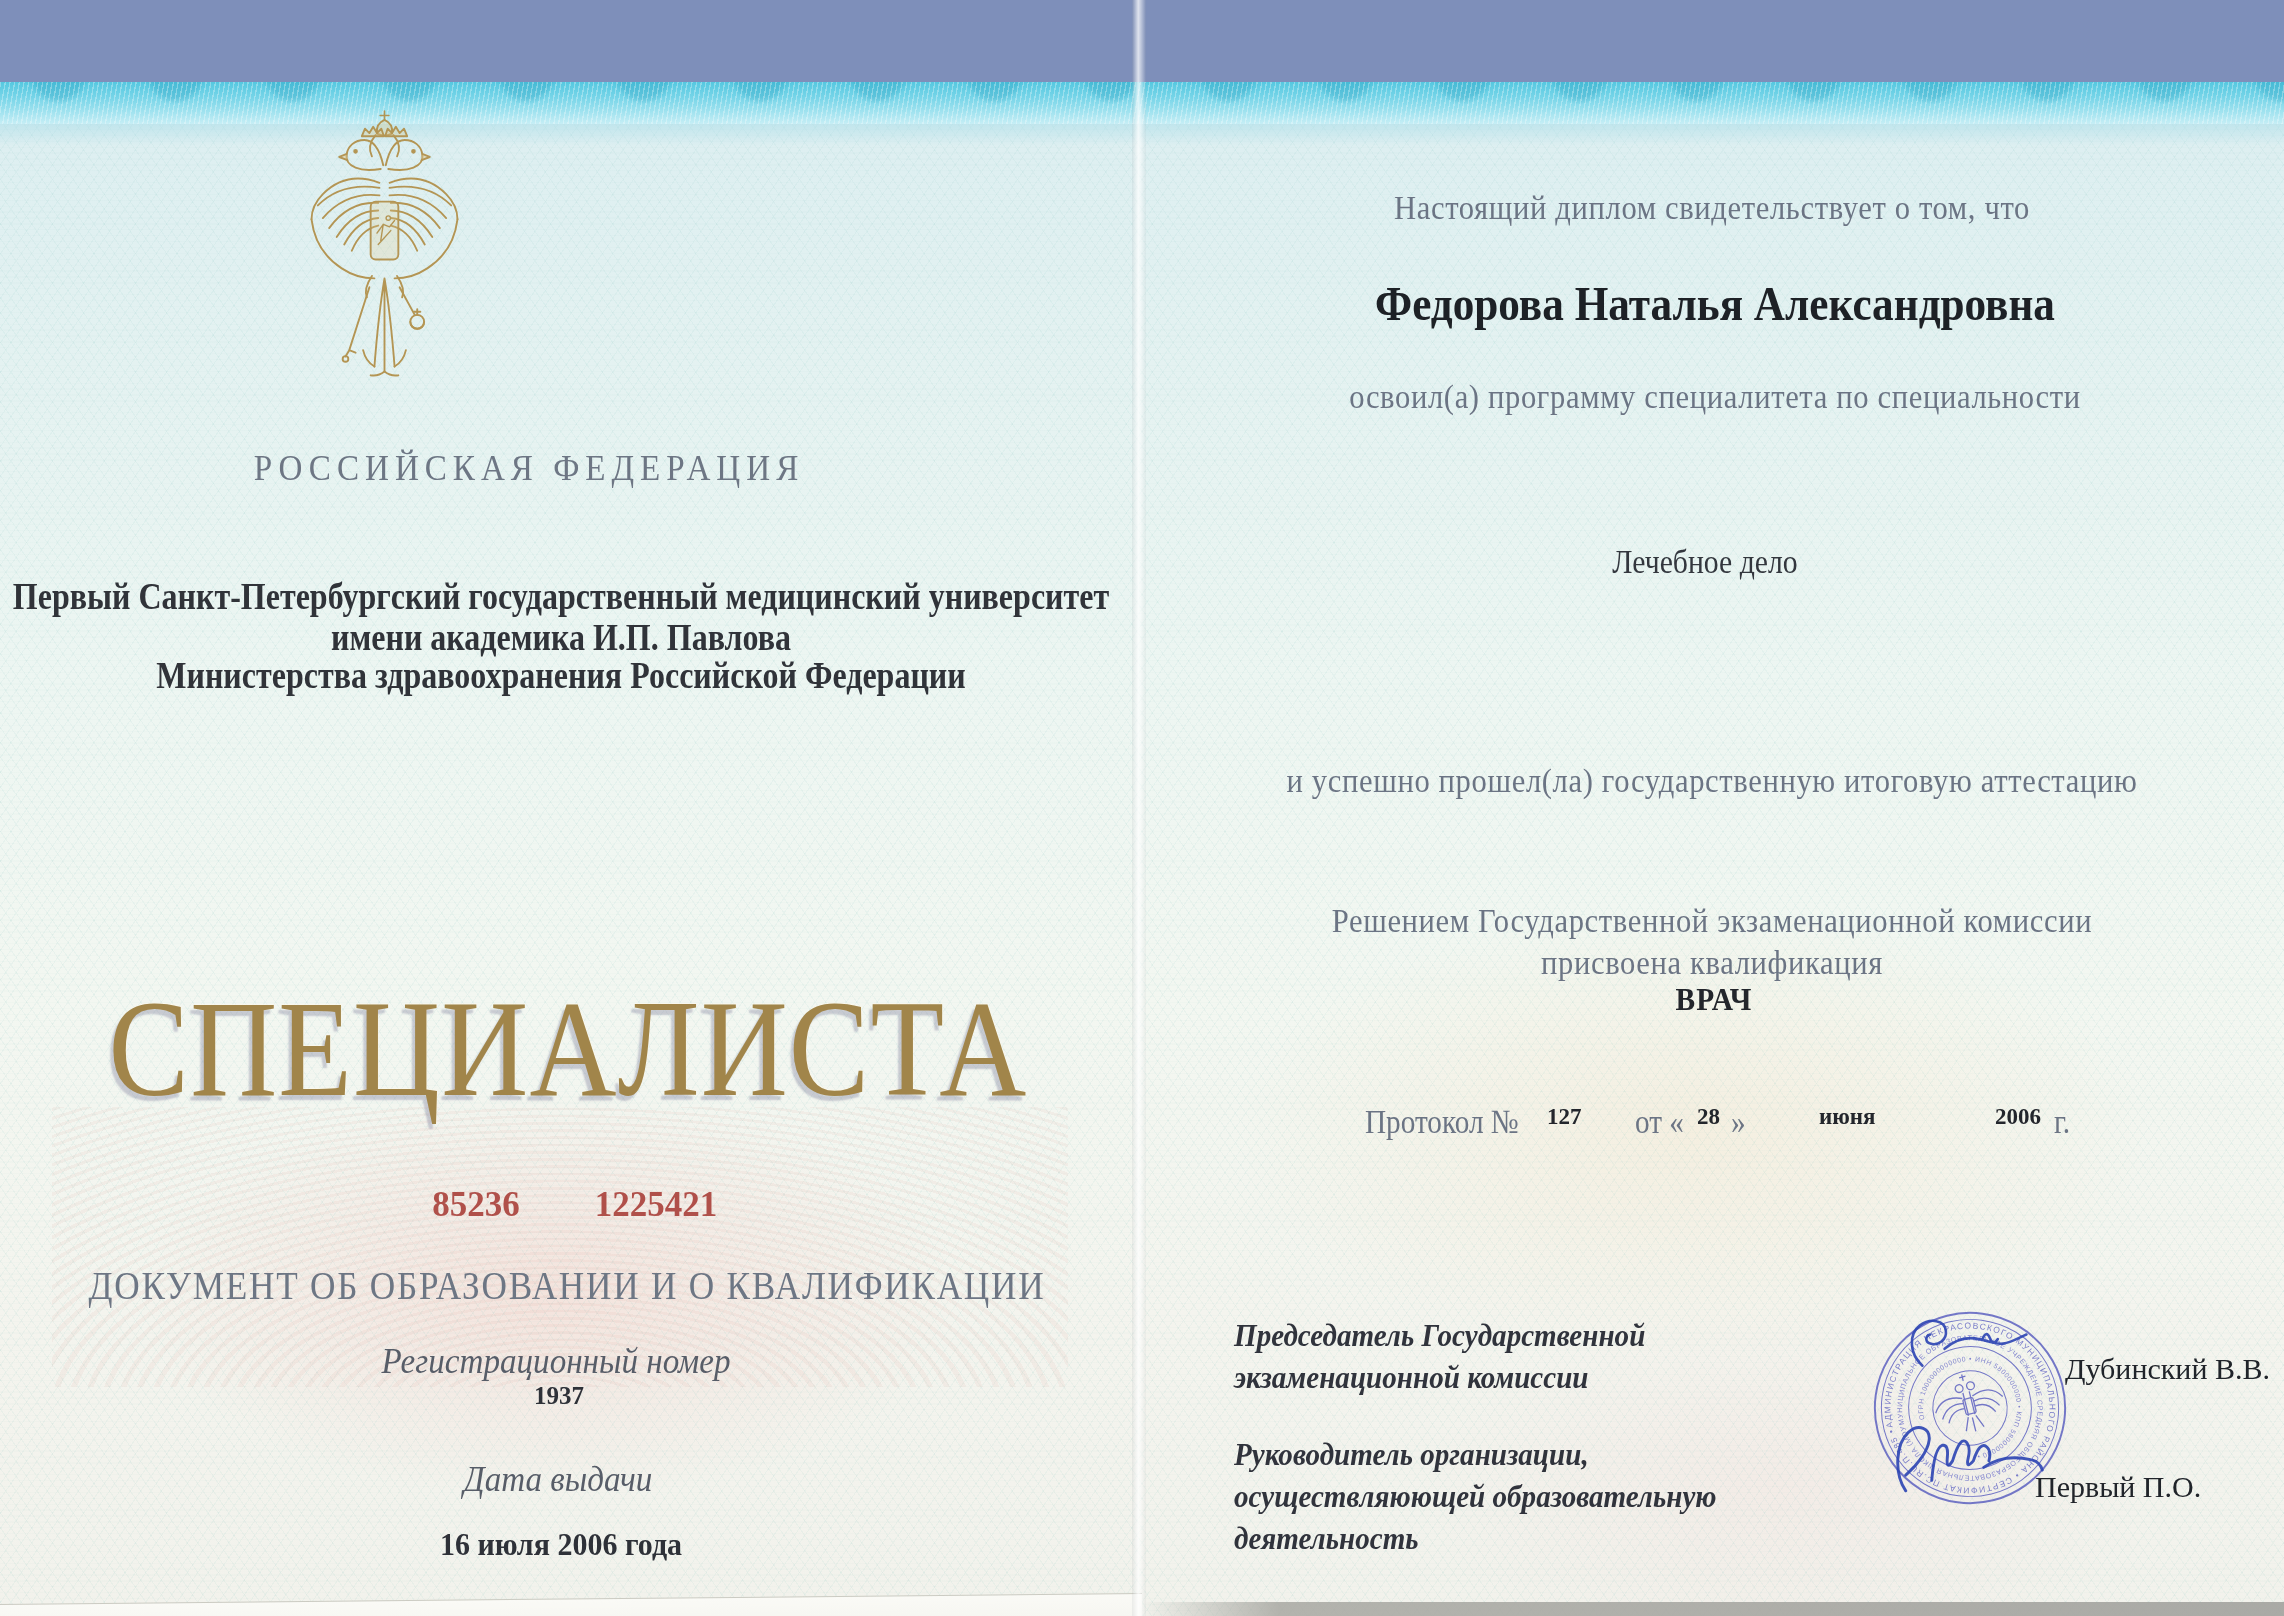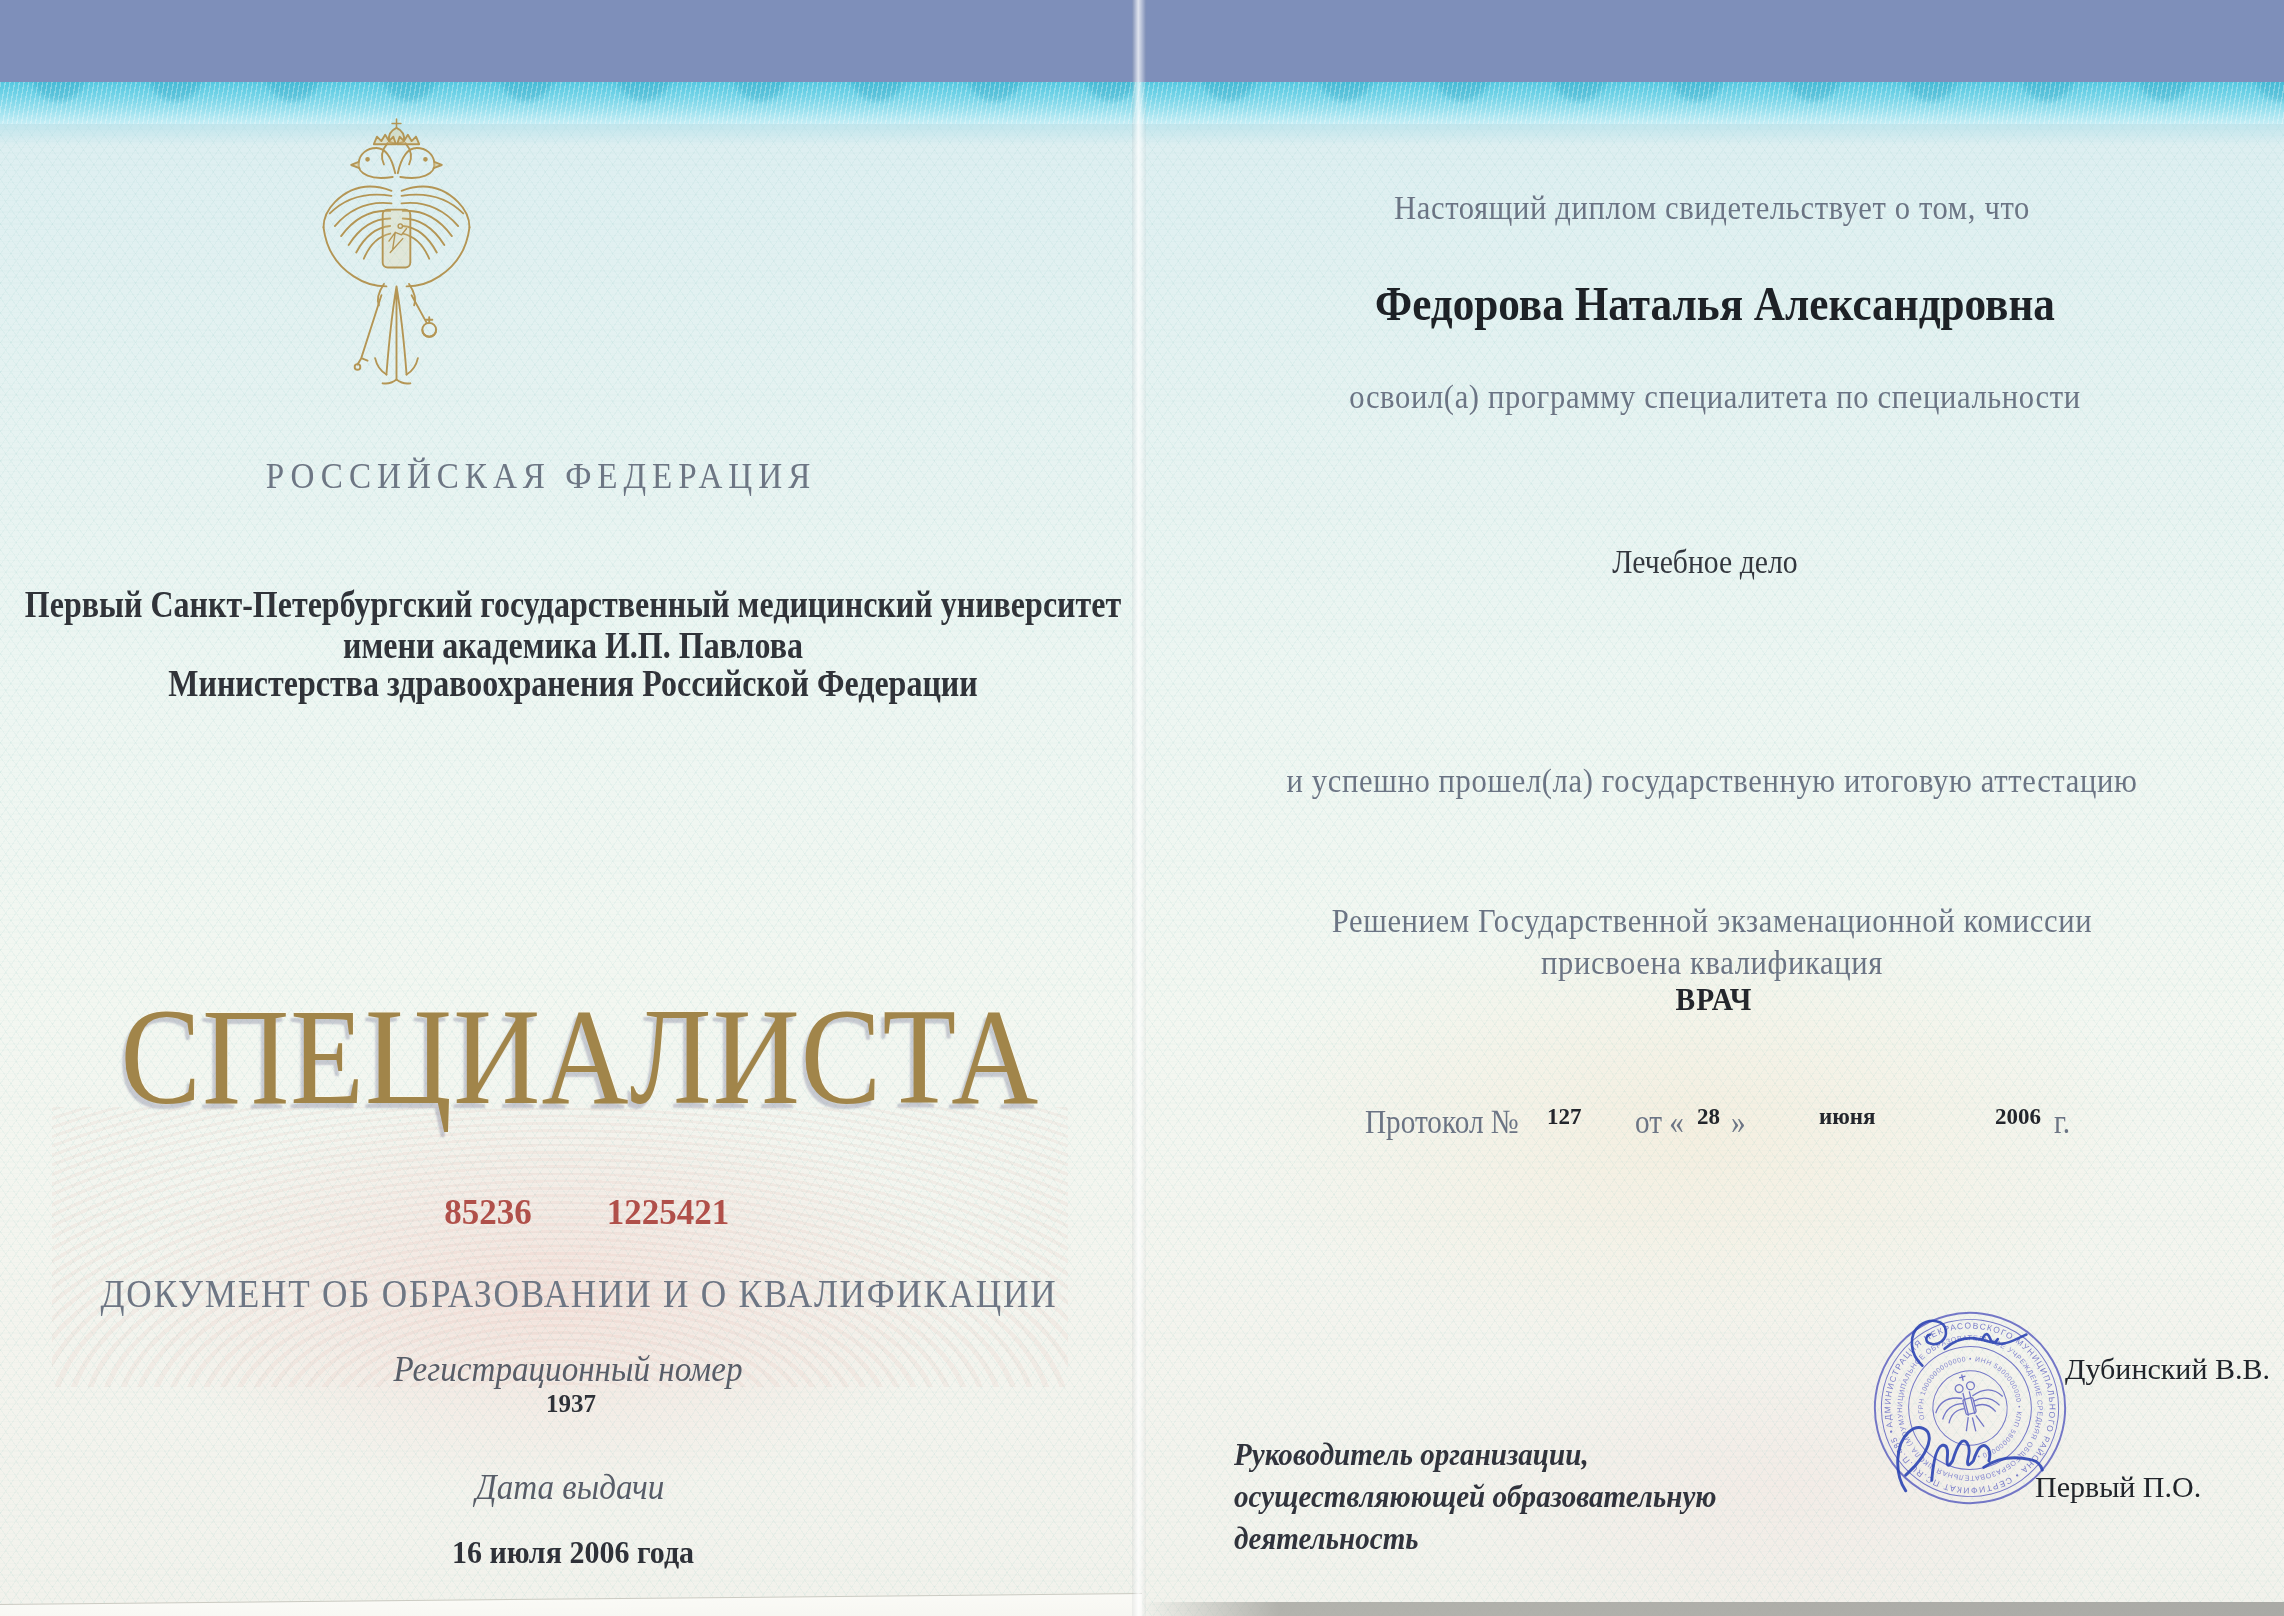--- a/index.html
+++ b/index.html
@@ -42,21 +42,21 @@
     background:linear-gradient(180deg, rgba(170,222,233,.55), rgba(170,222,233,0));}
   .fold{position:absolute;left:1132px;top:0;width:14.3px;height:1617px;z-index:7;pointer-events:none;
     background:linear-gradient(90deg, rgba(110,120,130,.10), rgba(255,255,255,.75) 45%, rgba(255,255,255,.55) 60%, rgba(120,130,140,.08));}
   .edge-left{position:absolute;left:0;top:1593px;width:1142px;height:23.4px;z-index:6;
     border-top:0.7px solid rgba(150,150,138,.45);background:linear-gradient(180deg,#fafaf6,#f6f6f1);transform:skewY(-0.55deg);transform-origin:right;}
   .edge-right-gray{position:absolute;left:1142px;top:1602px;width:1142px;height:15px;z-index:6;
     background:linear-gradient(90deg, rgba(168,168,162,0), rgba(168,168,162,.85) 12%, rgba(162,162,158,.9));}
   .pink-waves{position:absolute;left:52px;top:1107px;width:1016px;height:280px;z-index:1;opacity:.9;pointer-events:none;
     background:repeating-radial-gradient(ellipse 280px 124px at 50% 112%, rgba(214,148,138,.10) 0 5.9px, rgba(0,0,0,0) 5.9px 16.3px);}
   .page{position:absolute;top:0;width:1142px;height:1340px;z-index:3;}
-  .page-left{left:16px;margin-top:8px;}
+  .page-left{left:4px;}
   .page-right{left:1142px;}
   .abs{position:absolute;white-space:nowrap;}
   .country{font-size:36px;letter-spacing:6.5px;color:#6d7684;transform:translateX(-50%) scaleX(.92);}
   .uni{font-size:33px;font-weight:bold;color:#303339;transform:translateX(-50%) scale(.97,1.12);}
   .gold-title{font-size:137px;color:#a1854a;
     text-shadow:-3.9px 4.6px 2px rgba(118,118,150,.35), 0.7px -0.7px 0 rgba(255,250,235,.5);}
   .t1{letter-spacing:13px;transform:translateX(-50%) scaleX(1);}
   .t2{letter-spacing:1.3px;transform:translateX(-50%) scaleX(.88);}
   .rednum{font-size:35px;font-weight:bold;color:#b0504a;transform:translateX(-50%);}
   .doc-cap{font-size:40px;letter-spacing:2px;color:#6d7684;transform:translateX(-50%) scaleX(.88);}
@@ -160,20 +160,24 @@
       <span class="abs proto-gray" style="left:223px;top:0;">Протокол №</span>
       <span class="abs proto-bold" style="left:405px;top:1.3px;">127</span>
       <span class="abs proto-gray" style="left:493px;top:0;">от «</span>
       <span class="abs proto-bold" style="left:555px;top:1.3px;">28</span>
       <span class="abs proto-gray" style="left:589px;top:0;">»</span>
       <span class="abs proto-bold" style="left:677px;top:1.3px;">июня</span>
       <span class="abs proto-bold" style="left:853px;top:1.3px;font-weight:600;">2006</span>
       <span class="abs proto-gray" style="left:912px;top:0;">г.</span>
     </div>
 
+    <div class="abs" style="left:92px;top:1313px;">
+      <div class="sign-label">Председатель Государственной</div>
+      <div class="sign-label">экзаменационной комиссии</div>
+    </div>
 
     <div class="abs" style="left:92px;top:1432px;">
       <div class="sign-label">Руководитель организации,</div>
       <div class="sign-label">осуществляюющей образовательную</div>
       <div class="sign-label">деятельность</div>
     </div>
 
     <svg class="stamp-svg" style="left:727px;top:1307px;" width="202" height="202" viewBox="0 0 310 310">
       <defs>
         <path id="ringOuter" d="M155,155 m-122,0 a122,122 0 1 1 244,0 a122,122 0 1 1 -244,0"></path>

